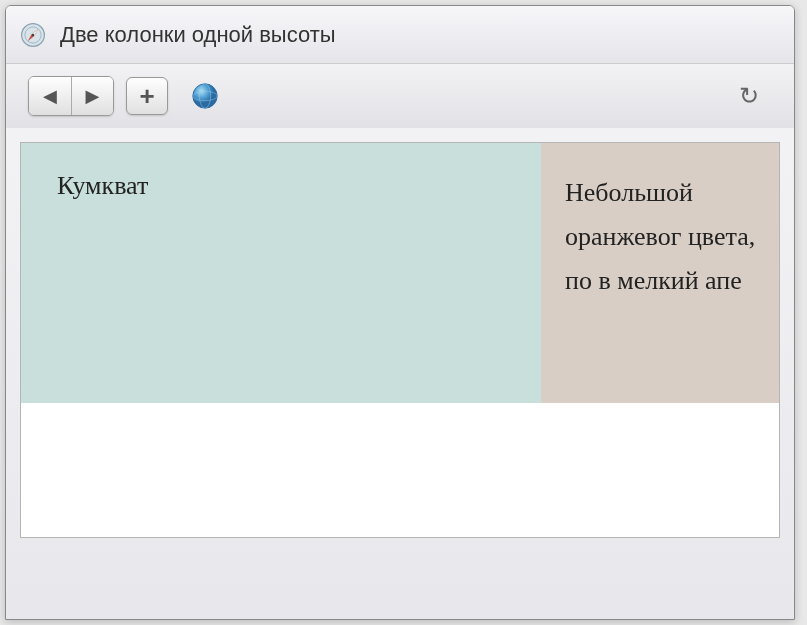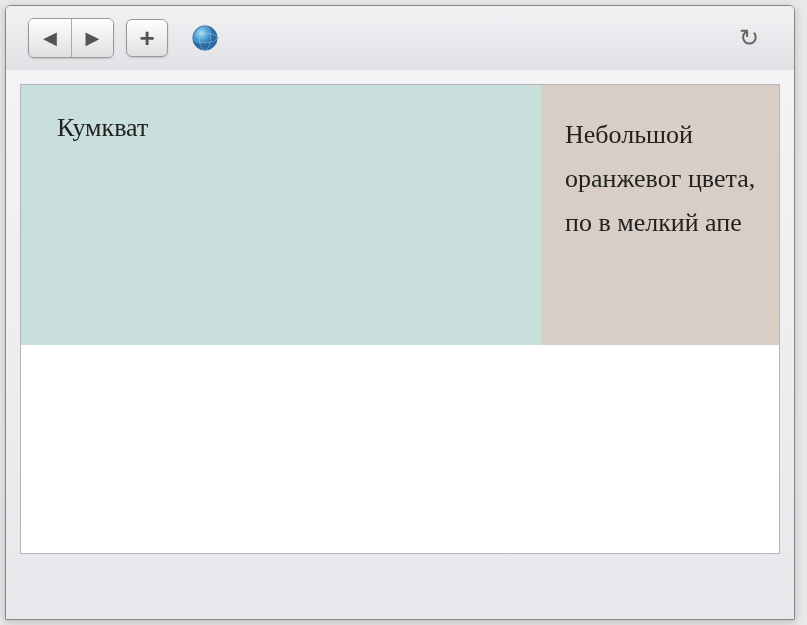--- a/index.html
+++ b/index.html
@@ -98,21 +98,21 @@
       justify-content: center;
       cursor: pointer;
       font-size: 24px;
       color: #666;
       margin-right: 4px;
     }
     .content-shell {
       margin: 14px;
       border: 1px solid #b5b5b5;
       background: #fff;
-      height: 470px;
+      height: 396px;
       overflow: hidden;
     }
     .doc {
       display: flex;
       width: 100%;
     }
     .col-left {
       width: 520px;
       background: #c9dfdb;
       padding: 28px 36px;
@@ -130,20 +130,32 @@
       color: #222;
       line-height: 1.7;
       min-height: 260px;
     }
     .below { height: 200px; background: #fff; }
   </style>
 </head>
 <body>
 
 <div class="window">
+  <div class="titlebar">
+    <span class="app-icon">
+      <svg viewBox="0 0 32 32">
+        <circle cx="16" cy="16" r="14" fill="#d8e4ea" stroke="#8aa0b0" stroke-width="1.5"></circle>
+        <circle cx="16" cy="16" r="10" fill="none" stroke="#8aa0b0" stroke-width="0.8"></circle>
+        <polygon points="16,6 18,16 16,26 14,16" fill="#c94b3a" transform="rotate(40 16 16)"></polygon>
+        <polygon points="16,6 18,16 16,16 14,16" fill="#e8e8e8" transform="rotate(40 16 16)"></polygon>
+        <circle cx="16" cy="16" r="1.5" fill="#444"></circle>
+      </svg>
+    </span>
+    <span class="title-text">Две колонки одной высоты</span>
+  </div>
 
   <div class="toolbar">
     <div class="btn-group">
       <button class="tb-btn">◀</button>
       <button class="tb-btn">▶</button>
     </div>
     <button class="tb-btn single" style="font-size:26px;font-weight:bold;">+</button>
     <div class="addr-area">
       <span class="globe-icon">
         <svg viewBox="0 0 32 32">

